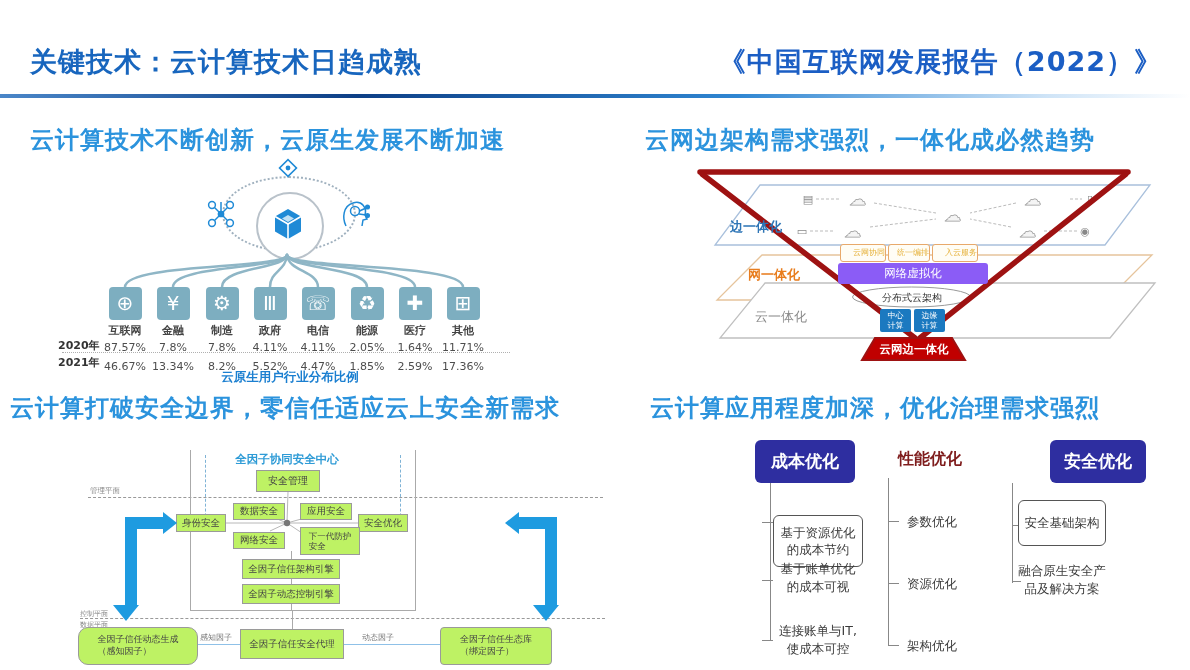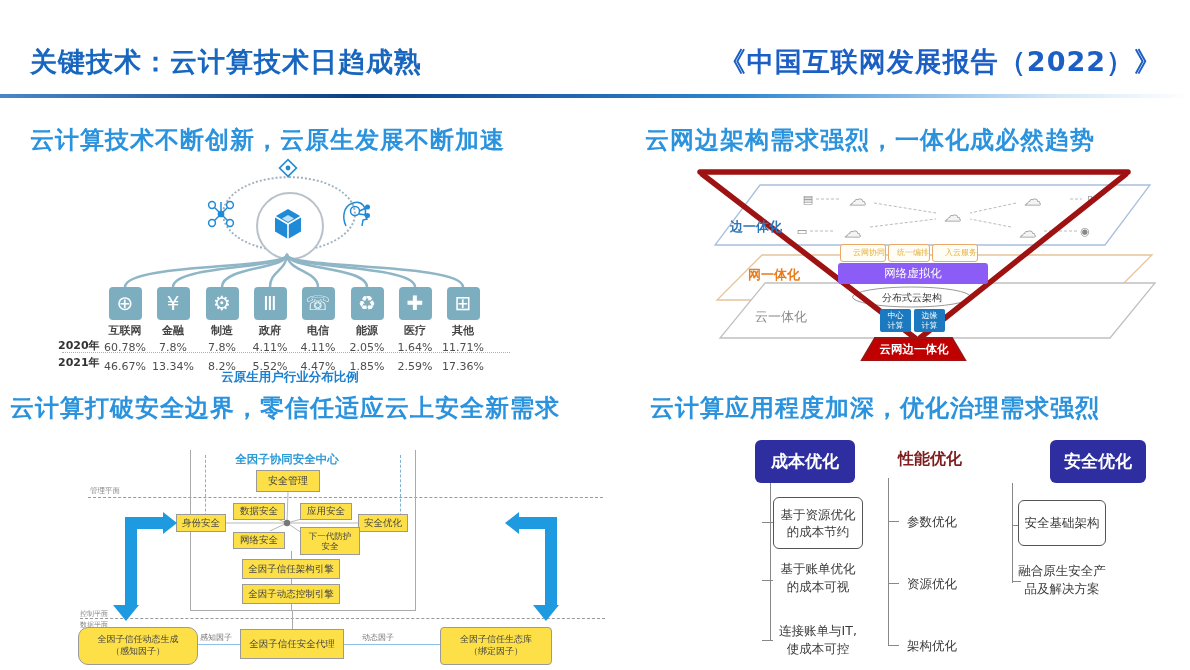--- a/index.html
+++ b/index.html
@@ -29,22 +29,22 @@
   .lbl-net{font-size:13px;font-weight:bold;color:#e87d1e}
   .lbl-cloud{font-size:13px;color:#8a8a8a}
   .sm-box{border:1px solid #e8a96b;border-radius:3px;background:#fffdf5;height:16px;
           font-size:8px;color:#e6b23c;text-align:right;line-height:15px;overflow:hidden}
   .net-bar{background:#8b5cf6;border-radius:3px;height:21px;color:#fff;font-size:11.5px;
            text-align:center;line-height:21px}
   .cmp-box{background:#1b79c0;border-radius:2px;color:#fff;font-size:8px;line-height:1.25;
            text-align:center;padding-top:2px;box-sizing:border-box}
   .banner-txt{color:#fff;font-weight:bold;font-size:11.5px;text-align:center}
   
-  .zt-box{background:#fde047;border:1px solid #9a9a9a;color:#444;display:flex;
-          align-items:center;justify-content:center;text-align:center;box-sizing:border-box}
+  .zt-box{background:#bef264;border:1px solid #9a9a9a;color:#444;display:flex;
+          align-items:center;justify-content:center;box-sizing:border-box}
   .zt-line{background:#aaa}
   .zt-dash{border-top:1px dashed #999}
   .zt-tiny{font-size:7.5px;color:#888}
   .zt-blue-bar{background:#1e9be0}
   .tri{width:0;height:0}
   .alabel{font-size:8px;color:#777}
   .conn{background:#8fc1e8}
   
   .opt-hdr{background:#2e2ea0;border-radius:6px;color:#fff;font-weight:bold;font-size:17px;
            text-align:center;line-height:43px;height:43px}
@@ -107,21 +107,21 @@
     <path d="M227,2 C228,18 258,18 258,34"></path>
     <path d="M227,2 C228,16 307,14 307,34"></path>
     <path d="M227,2 C229,16 355,12 355,34"></path>
     <path d="M227,2 C229,16 403,10 403,34"></path>
   </g>
 </svg>
 
 <div class="ind-col" style="left:101px;top:287px">
   <div class="ind-sq">⊕</div>
   <div class="ind-name">互联网</div>
-  <div class="ind-v">60.78%</div>
+  <div class="ind-v">87.57%</div>
   <div class="ind-v2">46.67%</div>
 </div>
 <div class="ind-col" style="left:149px;top:287px">
   <div class="ind-sq">¥</div>
   <div class="ind-name">金融</div>
   <div class="ind-v">7.8%</div>
   <div class="ind-v2">13.34%</div>
 </div>
 <div class="ind-col" style="left:198px;top:287px">
   <div class="ind-sq">⚙</div>
@@ -295,21 +295,21 @@
 <div class="abs stem" style="left:762px;top:580px;width:11px;height:1px"></div>
 <div class="abs stem" style="left:762px;top:640px;width:11px;height:1px"></div>
 <div class="abs stem" style="left:888px;top:478px;width:1px;height:168px"></div>
 <div class="abs stem" style="left:888px;top:521px;width:11px;height:1px"></div>
 <div class="abs stem" style="left:888px;top:583px;width:11px;height:1px"></div>
 <div class="abs stem" style="left:888px;top:645px;width:11px;height:1px"></div>
 <div class="abs stem" style="left:1012px;top:483px;width:1px;height:100px"></div>
 <div class="abs stem" style="left:1012px;top:525px;width:9px;height:1px"></div>
 <div class="abs stem" style="left:1012px;top:581px;width:9px;height:1px"></div>
 
-<div class="abs opt-box" style="left:773px;top:497px;width:90px;height:52px">
+<div class="abs opt-box" style="left:773px;top:515px;width:90px;height:52px">
   <div class="opt-item ml">基于资源优化
 的成本节约</div>
 </div>
 <div class="abs opt-item ml" style="left:773px;top:560px;width:90px">基于账单优化
 的成本可视</div>
 <div class="abs opt-item ml" style="left:773px;top:622px;width:90px">连接账单与IT,
 使成本可控</div>
 
 <div class="abs opt-item" style="left:892px;top:513px;width:80px">参数优化</div>
 <div class="abs opt-item" style="left:892px;top:575px;width:80px">资源优化</div>

